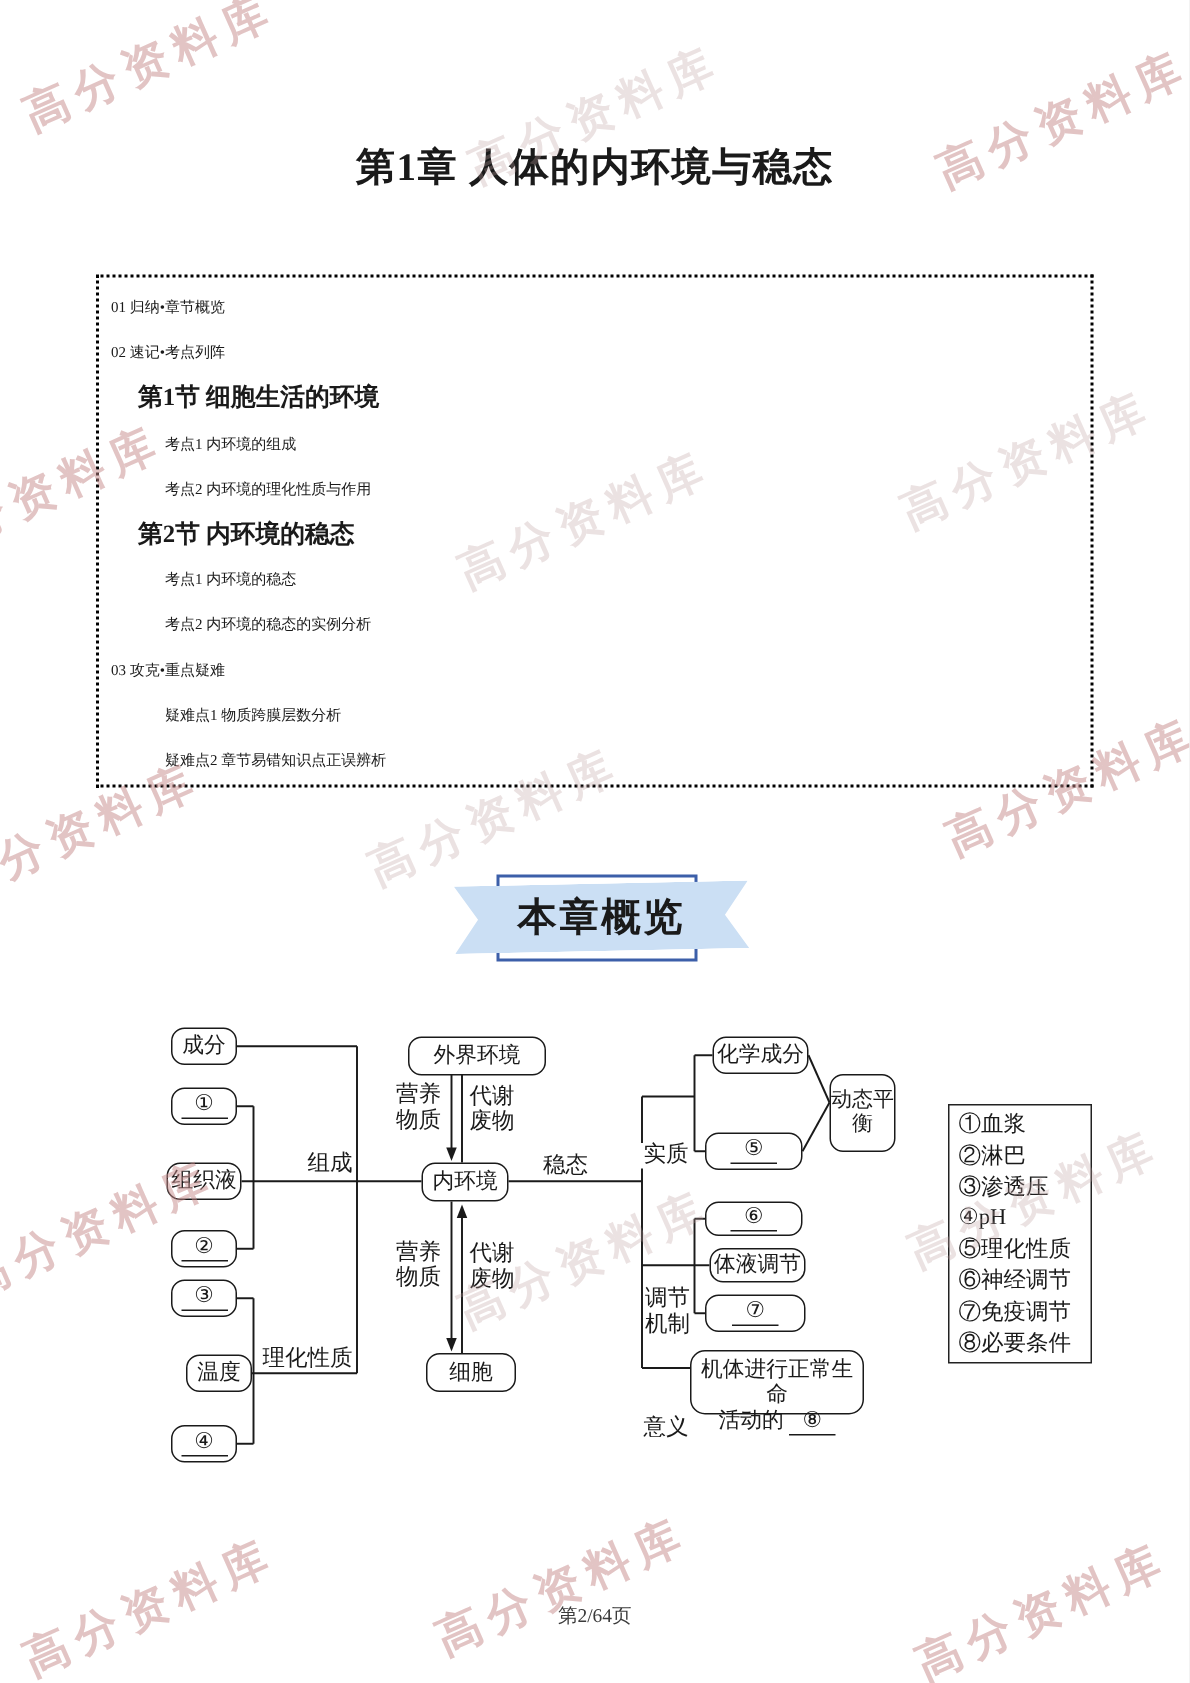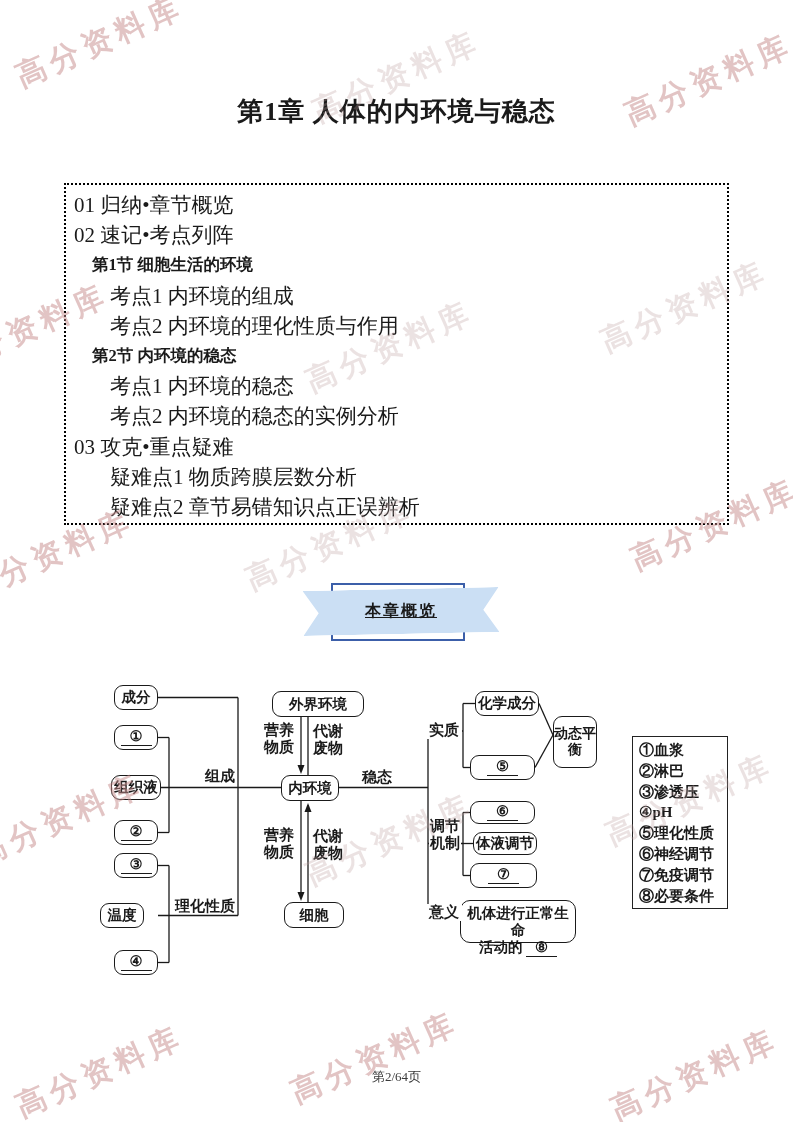--- a/index.html
+++ b/index.html
@@ -9,39 +9,39 @@
   .wm{position:absolute;white-space:nowrap;font-size:30px;letter-spacing:6px;font-weight:bold;
       transform:translate(-50%,-50%) rotate(-24deg);pointer-events:none;z-index:2;}
   .wm.p{color:rgba(198,138,138,0.50);}
   .wm.g{color:rgba(188,158,158,0.30);}
   
   .title{position:absolute;top:94px;left:0;right:0;text-align:center;font-size:26px;font-weight:bold;
          letter-spacing:1px;z-index:1;}
   
   .toc{position:absolute;left:64px;top:183px;width:665px;height:342px;border:2px dotted #000;
        box-sizing:border-box;padding-top:5px;z-index:1;}
-  .toc-row{height:30.2px;display:flex;align-items:center;font-size:21px;}
+  .toc-row{height:30.2px;display:flex;align-items:center;font-size:10px;}
   .toc-row.lv0{padding-left:8px;}
   .toc-row.lv1{padding-left:26px;font-weight:bold;font-size:16.5px;}
   .toc-row.lv2{padding-left:44px;}
   
   .banner-rect{position:absolute;left:331px;top:583px;width:130px;height:54px;border:2px solid #3c5fa9;z-index:1;}
   .banner-ribbon{position:absolute;left:303px;top:589px;width:196px;height:45px;background:#cbdff4;
        clip-path:polygon(0 0,100% 0,92% 50%,100% 100%,0 100%,8% 50%);transform:rotate(-1.2deg);z-index:1;}
   .banner-text{position:absolute;left:303px;top:589px;width:196px;height:45px;display:flex;align-items:center;
-       justify-content:center;font-size:16px;font-weight:bold;letter-spacing:2px;z-index:1;text-decoration:underline;}
+       justify-content:center;font-size:26px;font-weight:bold;letter-spacing:2px;z-index:1;}
   
-  .diagram{position:absolute;left:60px;top:665px;width:700px;height:335px;z-index:1;font-weight:bold;}
+  .diagram{position:absolute;left:60px;top:665px;width:700px;height:335px;z-index:1;}
   .diagram svg{position:absolute;left:0;top:0;}
   .nb{position:absolute;box-sizing:border-box;border:1.4px solid #1a1a1a;border-radius:9px;background:#fff;
       display:flex;align-items:center;justify-content:center;font-size:14.5px;line-height:1;}
   .nb.sm2{line-height:1.12;text-align:center;font-size:14px;}
   .nb.meaning{display:block;padding:4px 6px;font-size:14.5px;line-height:17px;text-align:center;border-radius:10px;}
   .lbl{position:absolute;font-size:15px;text-align:center;line-height:1.15;}
-  .lbl.bg{background:#fff;}
+  .lbl.bg{background:#fff;margin-top:40px;}
   .num{border-bottom:1.4px solid #1a1a1a;padding:0 9px 1px;}
   .key{position:absolute;left:572px;top:71px;width:96px;height:173px;box-sizing:border-box;
        border:1.6px solid #222;padding:3px 0 0 6px;font-size:15px;line-height:20.8px;background:#fff;}
   
   .footer{position:absolute;top:1068px;left:0;right:0;text-align:center;font-size:13px;color:#3a3a3a;z-index:1;}
 </style>
 </head>
 <body>
 
 <div class="page">
@@ -130,21 +130,21 @@
     <div class="nb" style="left:54px;top:60px;width:44px;height:25px">
         <span class="num">①</span>
       </div>
     <div class="nb" style="left:51px;top:110px;width:50px;height:25px">组织液</div>
     <div class="nb" style="left:54px;top:155px;width:44px;height:25px">
         <span class="num">②</span>
       </div>
     <div class="nb" style="left:54px;top:188px;width:44px;height:25px">
         <span class="num">③</span>
       </div>
-    <div class="nb" style="left:40px;top:238px;width:44px;height:25px">温度</div>
+    <div class="nb" style="left:64px;top:238px;width:44px;height:25px">温度</div>
     <div class="nb" style="left:54px;top:285px;width:44px;height:25px">
         <span class="num">④</span>
       </div>
 
     <div class="nb" style="left:212px;top:26px;width:92px;height:26px">外界环境</div>
     <div class="nb" style="left:221px;top:110px;width:58px;height:26px">内环境</div>
     <div class="nb" style="left:224px;top:237px;width:60px;height:26px">细胞</div>
 
     <div class="nb" style="left:415px;top:26px;width:64px;height:25px">化学成分</div>
     <div class="nb" style="left:410px;top:90px;width:65px;height:25px">

